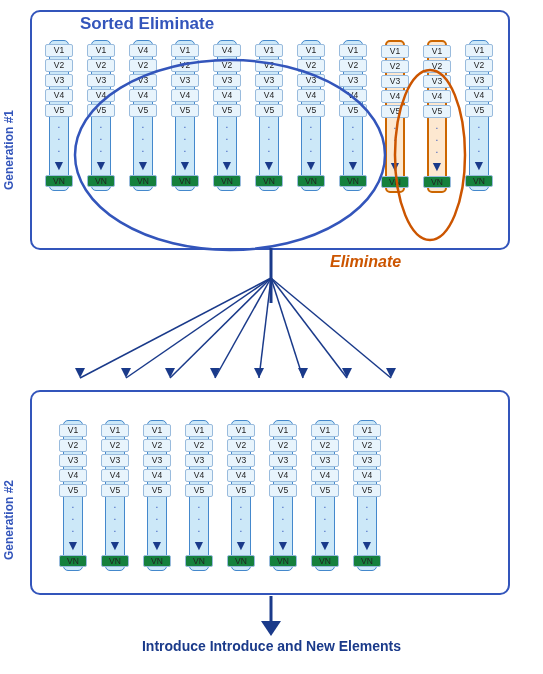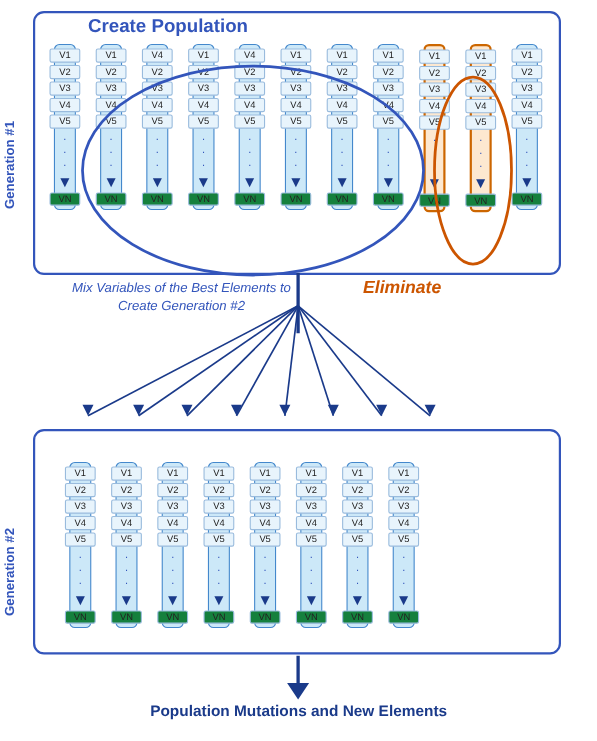--- a/index.html
+++ b/index.html
@@ -203,21 +203,21 @@
   </style>
 </head>
 <body>
 
 <div class="main-container">
 
   <div class="gen1-box"></div>
 
   <div class="gen1-label">Generation #1</div>
 
-  <div class="sorted-pop-title">Create Population</div>
+  <div class="sorted-pop-title">Sorted Eliminate</div>
 
   <div class="columns-row" id="gen1-cols">
       <div class="chrom-col">
         <div class="chrom-col-inner">
           <div class="v-cell">V1</div>
           <div class="v-cell">V2</div>
           <div class="v-cell">V3</div>
           <div class="v-cell">V4</div>
           <div class="v-cell">V5</div>
           <div class="dots-area">.<br>.<br>.</div>
@@ -347,21 +347,20 @@
       </div>
     </div>
 
   <svg class="overlay-svg" width="543" height="260">
 
     <ellipse cx="230" cy="155" rx="155" ry="95" fill="none" stroke="#3355bb" stroke-width="2.5"></ellipse>
 
     <ellipse cx="430" cy="155" rx="35" ry="85" fill="none" stroke="#cc5500" stroke-width="2.5"></ellipse>
   </svg>
 
-  <div class="mix-text">Mix Variables of the Best Elements to Create Generation #2</div>
 
   <div class="eliminate-text">Eliminate</div>
 
   <svg style="position:absolute;top:248px;left:0;" width="543" height="150">
 
     <line x1="271" y1="0" x2="271" y2="55" stroke="#1a3a8a" stroke-width="3"></line>
 
     <line x1="271" y1="30" x2="80" y2="130" stroke="#1a3a8a" stroke-width="1.5"></line>
     <line x1="271" y1="30" x2="126" y2="130" stroke="#1a3a8a" stroke-width="1.5"></line>
     <line x1="271" y1="30" x2="170" y2="130" stroke="#1a3a8a" stroke-width="1.5"></line>
@@ -482,15 +481,15 @@
           <div class="vn-cell">VN</div>
         </div>
       </div>
     </div>
 
   <svg style="position:absolute;top:596px;left:0;" width="543" height="45">
     <line x1="271" y1="0" x2="271" y2="30" stroke="#1a3a8a" stroke-width="3"></line>
     <polygon points="271,40 261,25 281,25" fill="#1a3a8a"></polygon>
   </svg>
 
-  <div class="mutations-text">Population Mutations and New Elements</div>
+  <div class="mutations-text">Introduce Introduce and New Elements</div>
 
 </div>
 
 </body></html>

